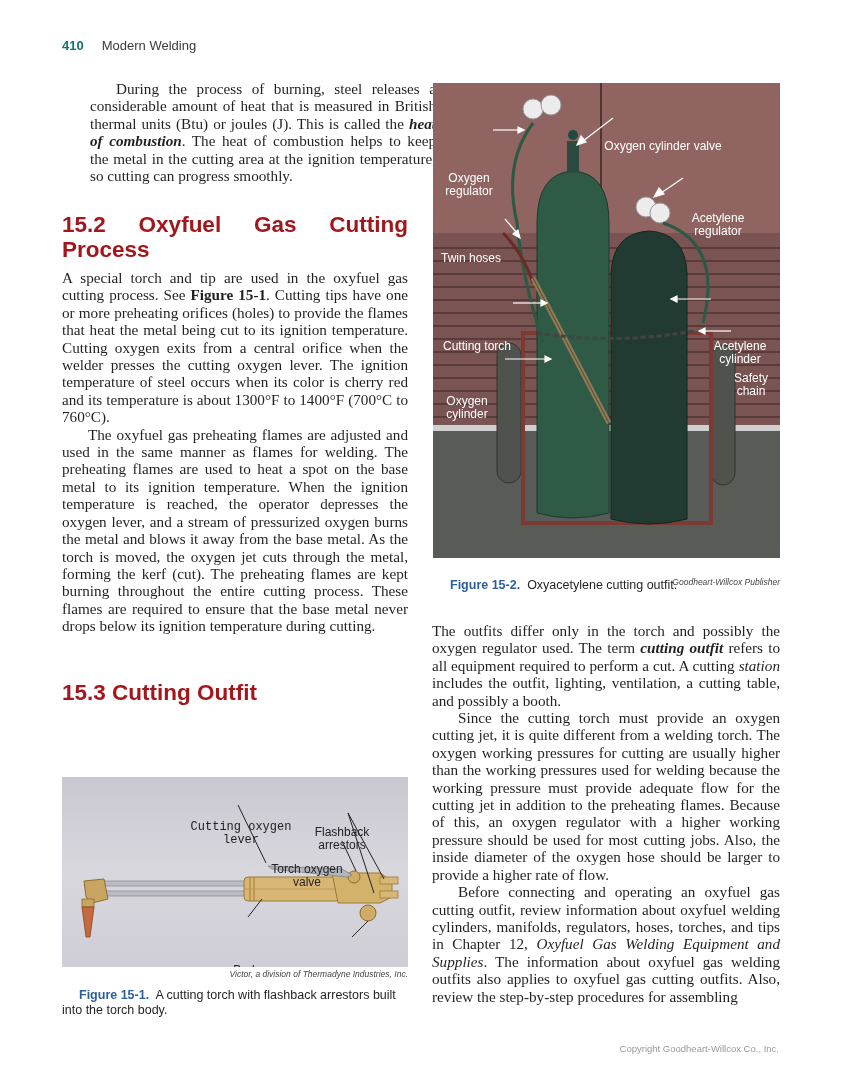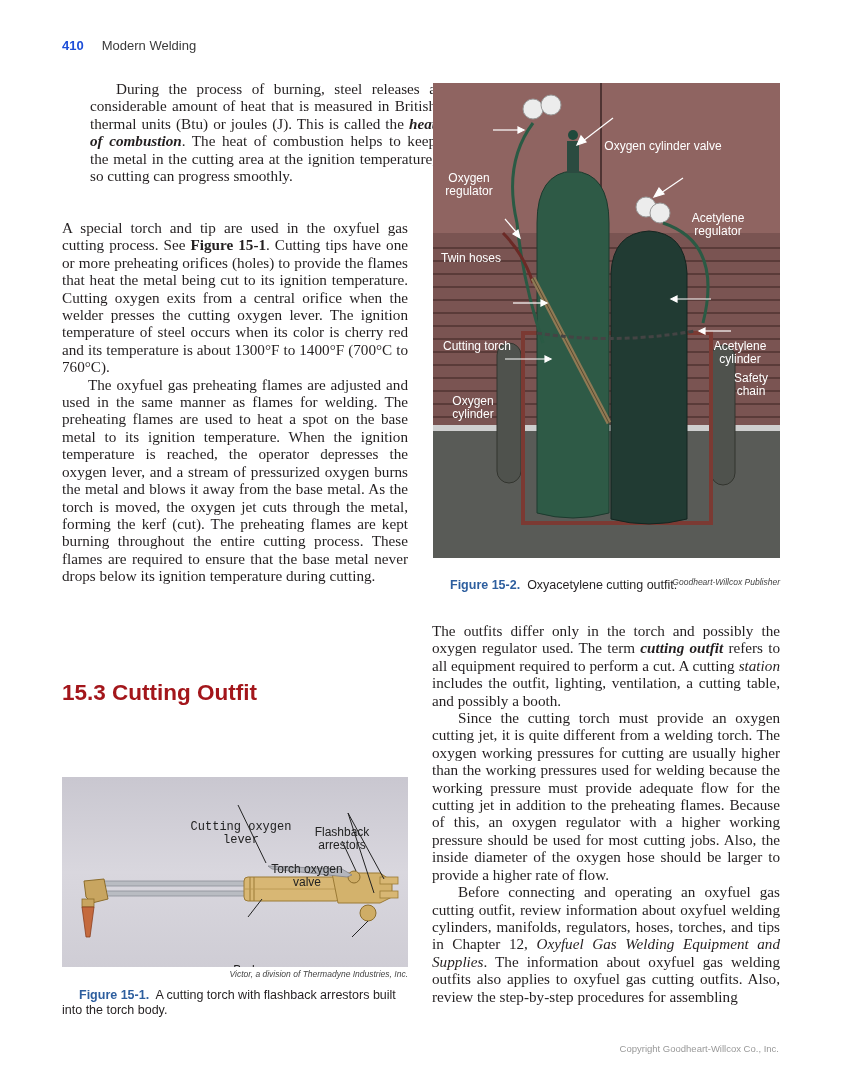--- a/index.html
+++ b/index.html
@@ -1,18 +1,18 @@
 <!DOCTYPE html>
 <html><head>
 <meta charset="utf-8">
 <style>
   html, body { margin:0; padding:0; }
   body { width:849px; height:1087px; background:#ffffff; position:relative; overflow:hidden; color:#231f20; }
   .runhead { position:absolute; left:62px; top:38px; font-family:"Liberation Sans", sans-serif; font-size:13px; color:#3a3a3a; }
-  .runhead .pg { font-weight:bold; color:#1d4ed8; margin-right:18px; }
+  .runhead .pg { font-weight:bold; color:#0f766e; margin-right:18px; }
   .col { position:absolute; font-family:"Liberation Serif", serif; font-size:15.2px; line-height:17.4px; text-align:justify; }
   .col p { margin:0; }
   .indent { text-indent:26px; }
   .col-left { left:62px; width:346px; }
   .col-right { left:432px; width:348px; }
   h2 { font-family:"Liberation Sans", sans-serif; color:#a3161b; font-size:22.5px; line-height:25px; margin:0; font-weight:bold; }
   h2 .num { font-weight:bold; }
   .figref { font-weight:bold; }
   .term { font-weight:bold; font-style:italic; }
   .ital { font-style:italic;margin-top:28px; }
@@ -31,20 +31,21 @@
 
 <div class="runhead">
   <span class="pg">410</span><span>Modern Welding</span>
 </div>
 
 <div class="col col-left" style="top:80px;margin-left:28px;">
   <p class="indent"><span>During the process of burning, steel releases a considerable amount of heat that is measured in British thermal units (Btu) or joules (J). This is called the </span><span class="term">heat of combustion</span><span>. The heat of combustion helps to keep the metal in the cutting area at the ignition temperature, so cutting can progress smoothly.</span></p>
 </div>
 
 <div class="col col-left" style="top:212px;">
+  <h2><span class="num">15.2</span> <span>Oxyfuel Gas Cutting Process</span></h2>
   <p style="margin-top:7px;"><span>A special torch and tip are used in the oxyfuel gas cutting process. See </span><span class="figref">Figure 15-1</span><span>. Cutting tips have one or more preheating orifices (holes) to provide the flames that heat the metal being cut to its ignition temperature. Cutting oxygen exits from a central orifice when the welder presses the cutting oxygen lever. The ignition temperature of steel occurs when its color is cherry red and its temperature is about 1300°F to 1400°F (700°C to 760°C).</span></p>
   <p class="indent">The oxyfuel gas preheating flames are adjusted and used in the same manner as flames for welding. The preheating flames are used to heat a spot on the base metal to its ignition temperature. When the ignition temperature is reached, the operator depresses the oxygen lever, and a stream of pressurized oxygen burns the metal and blows it away from the base metal. As the torch is moved, the oxygen jet cuts through the metal, forming the kerf (cut). The preheating flames are kept burning throughout the entire cutting process. These flames are required to ensure that the base metal never drops below its ignition temperature during cutting.</p>
 </div>
 
 <div class="col col-left" style="top:680px;">
   <h2><span class="num">15.3</span> <span>Cutting Outfit</span></h2>
 </div>
 
 <div class="photo" style="left:62px; top:777px; width:346px; height:190px; background:linear-gradient(180deg,#c9c7d0 0%,#d9d7de 50%,#cfcdd5 100%);">
   <svg width="346" height="190" viewBox="0 0 346 190">
@@ -160,21 +161,21 @@
         <polygon points="112,273 118,276 112,279"></polygon>
     </g>
   </svg>
   <div class="lbl w" style="left:170px; top:13px; width:120px;">Oxygen cylinder valve</div>
   <div class="lbl w" style="left:6px; top:45px; width:60px;">Oxygen regulator</div>
   <div class="lbl w" style="left:245px; top:85px; width:80px;">Acetylene regulator</div>
   <div class="lbl w" style="left:3px; top:125px; width:70px;">Twin hoses</div>
   <div class="lbl w" style="left:6px; top:213px; width:76px;">Cutting torch</div>
   <div class="lbl w" style="left:272px; top:213px; width:70px;">Acetylene cylinder</div>
   <div class="lbl w" style="left:292px; top:245px; width:52px;">Safety chain</div>
-  <div class="lbl w" style="left:12px; top:268px; width:56px;">Oxygen cylinder</div>
+  <div class="lbl w" style="left:6px; top:268px; width:56px;">Oxygen cylinder</div>
 </div>
 <div class="credit" style="left:433px; top:577px; width:347px;">Goodheart-Willcox Publisher</div>
 <div class="caption" style="left:433px; top:578px; width:347px;">
   <span class="fignum">Figure 15-2.</span>&nbsp; <span>Oxyacetylene cutting outfit.</span>
 </div>
 
 <div class="col col-right" style="top:622px;">
   <p><span>The outfits differ only in the torch and possibly the oxygen regulator used. The term </span><span class="term">cutting outfit</span><span> refers to all equipment required to perform a cut. A cutting </span><span class="ital">station</span><span> includes the outfit, lighting, ventilation, a cutting table, and possibly a booth.</span></p>
   <p class="indent">Since the cutting torch must provide an oxygen cutting jet, it is quite different from a welding torch. The oxygen working pressures for cutting are usually higher than the working pressures used for welding because the working pressure must provide adequate flow for the cutting jet in addition to the preheating flames. Because of this, an oxygen regulator with a higher working pressure should be used for most cutting jobs. Also, the inside diameter of the oxygen hose should be larger to provide a higher rate of flow.</p>
   <p class="indent"><span>Before connecting and operating an oxyfuel gas cutting outfit, review information about oxyfuel welding cylinders, manifolds, regulators, hoses, torches, and tips in Chapter 12, </span><span class="ital">Oxyfuel Gas Welding Equipment and Supplies</span><span>. The information about oxyfuel gas welding outfits also applies to oxyfuel gas cutting outfits. Also, review the step-by-step procedures for assembling</span></p>

